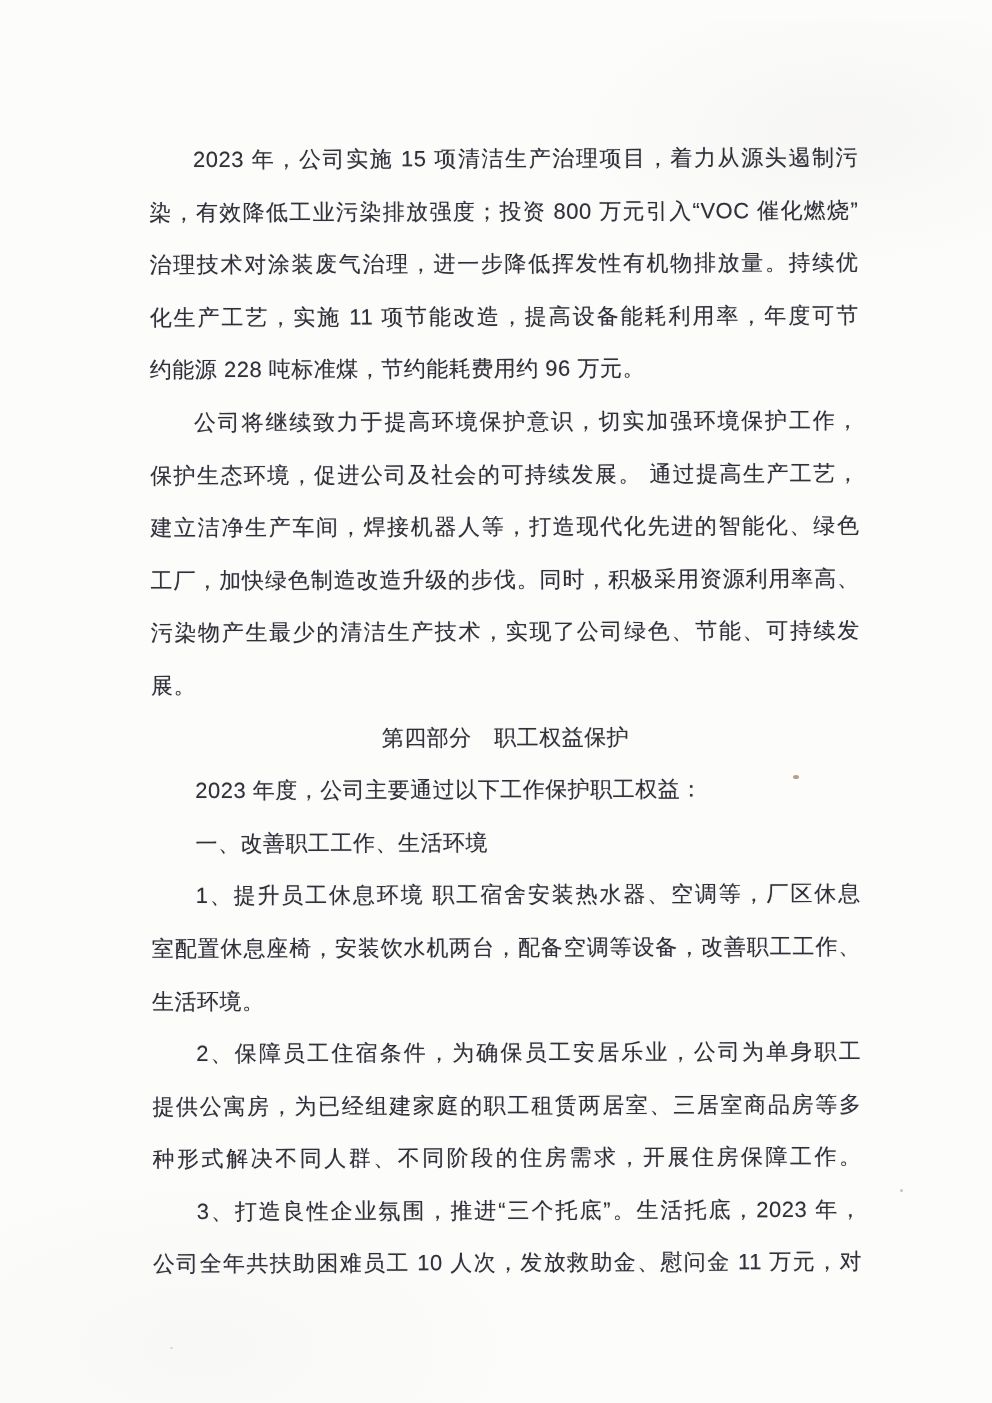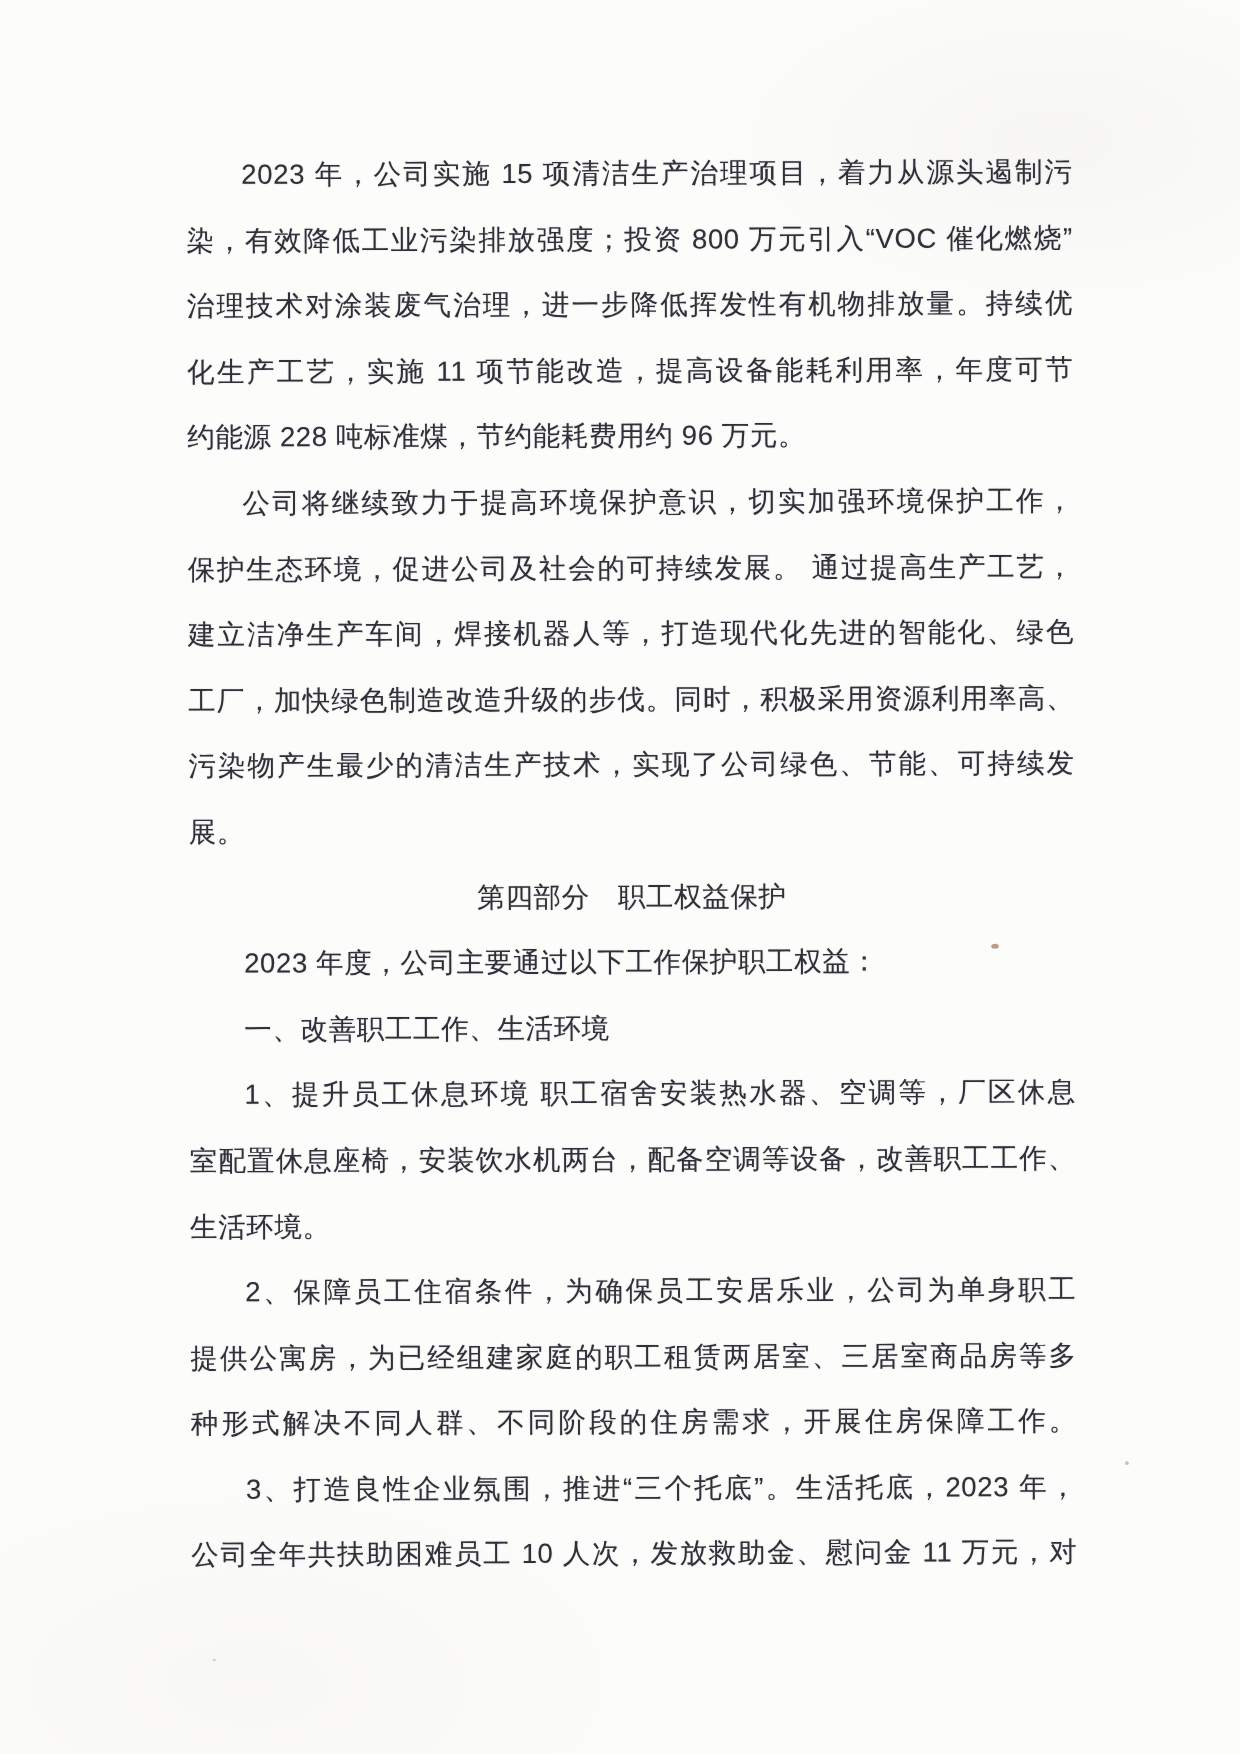--- a/index.html
+++ b/index.html
@@ -14,20 +14,21 @@
     background: #fcfcfb;
     font-family: "Liberation Sans", sans-serif;
   }
   .page {
     position: absolute;
     inset: 0;
     background:
       radial-gradient(ellipse 400px 200px at 85% 8%, rgba(230,228,222,0.25), rgba(255,255,255,0) 70%),
       radial-gradient(ellipse 500px 260px at 20% 96%, rgba(232,230,226,0.2), rgba(255,255,255,0) 70%),
       #fcfcfb;
+    margin-top: 20px;
   }
   .page-text {
     position: absolute;
     left: 151px;
     top: 113px;
     width: 709px;
     transform: rotate(-0.2deg);
     transform-origin: 50% 50%;
     color: #30303a;
     font-size: 22px;

